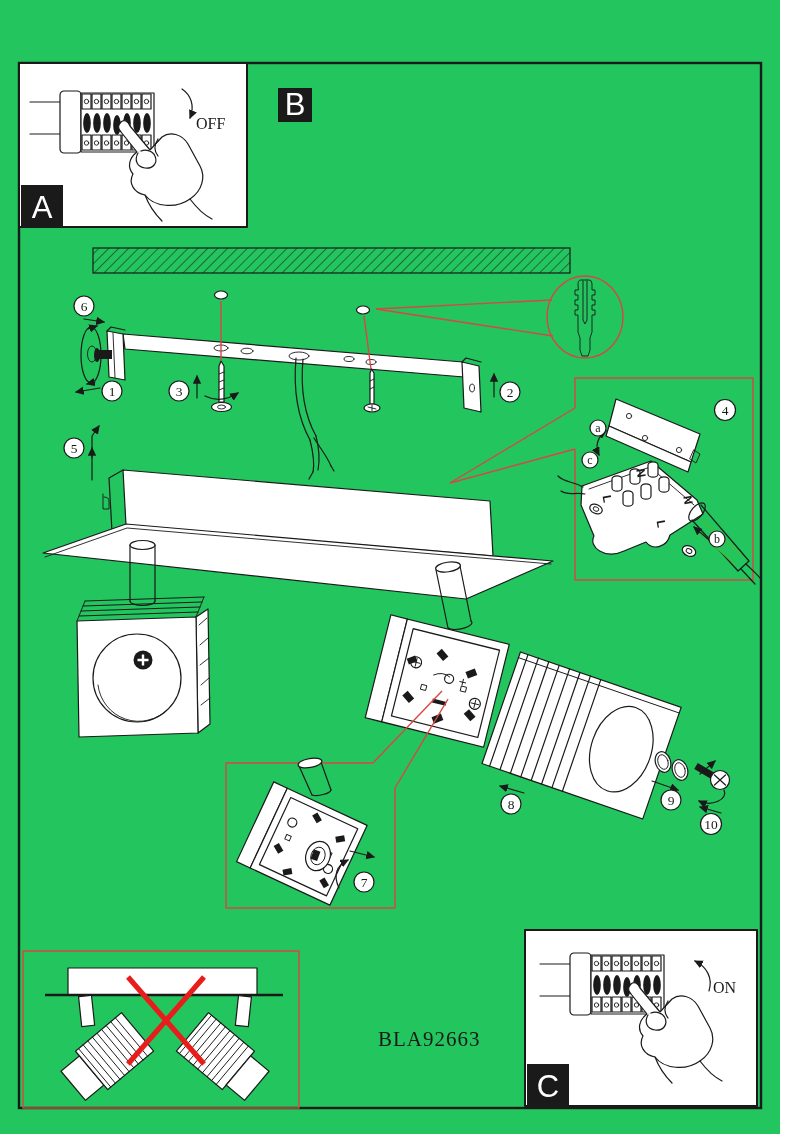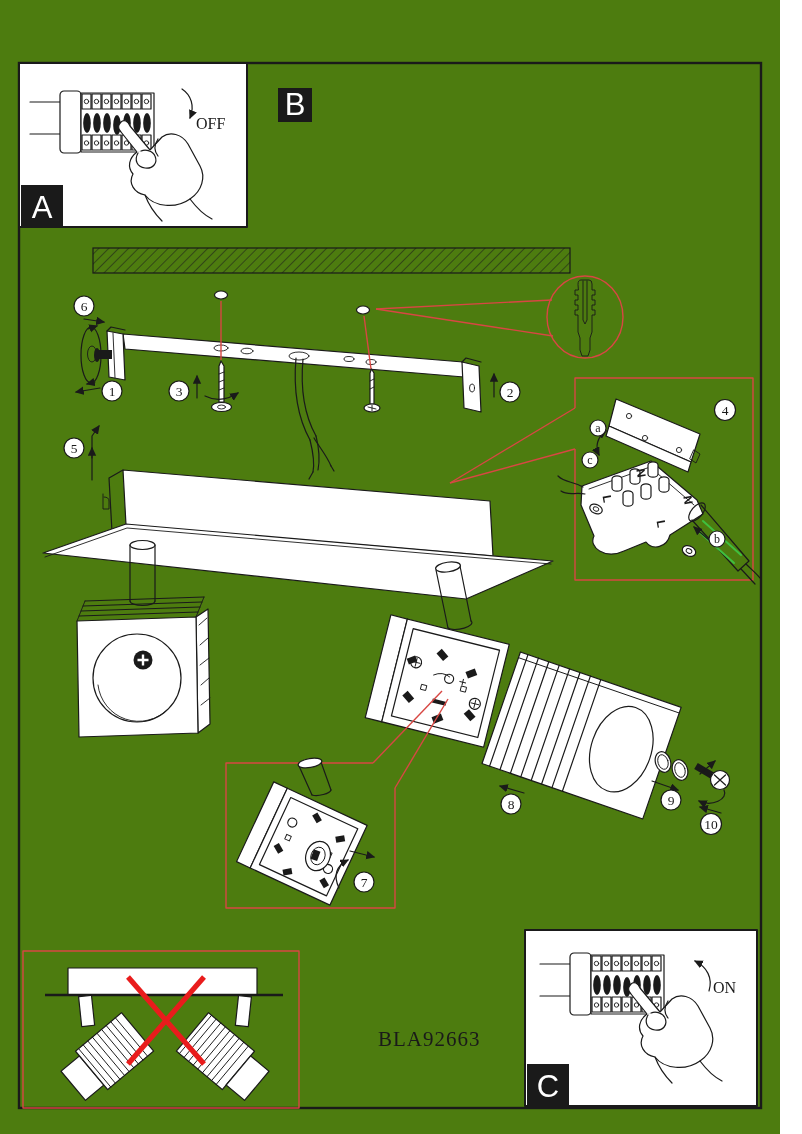--- a/index.html
+++ b/index.html
@@ -1,17 +1,17 @@
 <!DOCTYPE html>
 <html style="--ink: #1a1a1a; --callout-red: #d84743; --cross-red: #e91c1c; --wire-green: #3fbf3f;"><head>
 <meta charset="utf-8">
 <style>
   :root{ --ink:#1a1a1a; --callout-red:#d84743; --cross-red:#e91c1c; --wire-green:#3fbf3f; }
   html,body{margin:0;padding:0;background:#fff;}
-  .page{position:relative;width:780px;height:1134px;background:#4d7c0f;overflow:hidden;
+  .page{position:relative;width:780px;height:1134px;background:#22c55e;overflow:hidden;
         font-family:"Liberation Sans",sans-serif;}
   svg{position:absolute;left:0;top:0;}
   .ln{fill:none;stroke:var(--ink);stroke-width:1.2;stroke-linecap:round;stroke-linejoin:round;}
   .lnf{fill:#fff;stroke:var(--ink);stroke-width:1.2;stroke-linejoin:round;}
   .lnf2{fill:#fff;stroke:var(--ink);stroke-width:2;stroke-linejoin:round;}
   .blk{fill:var(--ink);stroke:none;}
   .thin{stroke-width:0.9;}
   .red-ln{fill:none;stroke:var(--callout-red);stroke-width:1.4;stroke-linejoin:round;}
   .xln{fill:none;stroke:var(--cross-red);stroke-width:5.2;stroke-linecap:butt;}
   .grn{fill:none;stroke:var(--wire-green);stroke-width:2;stroke-linecap:round;}

